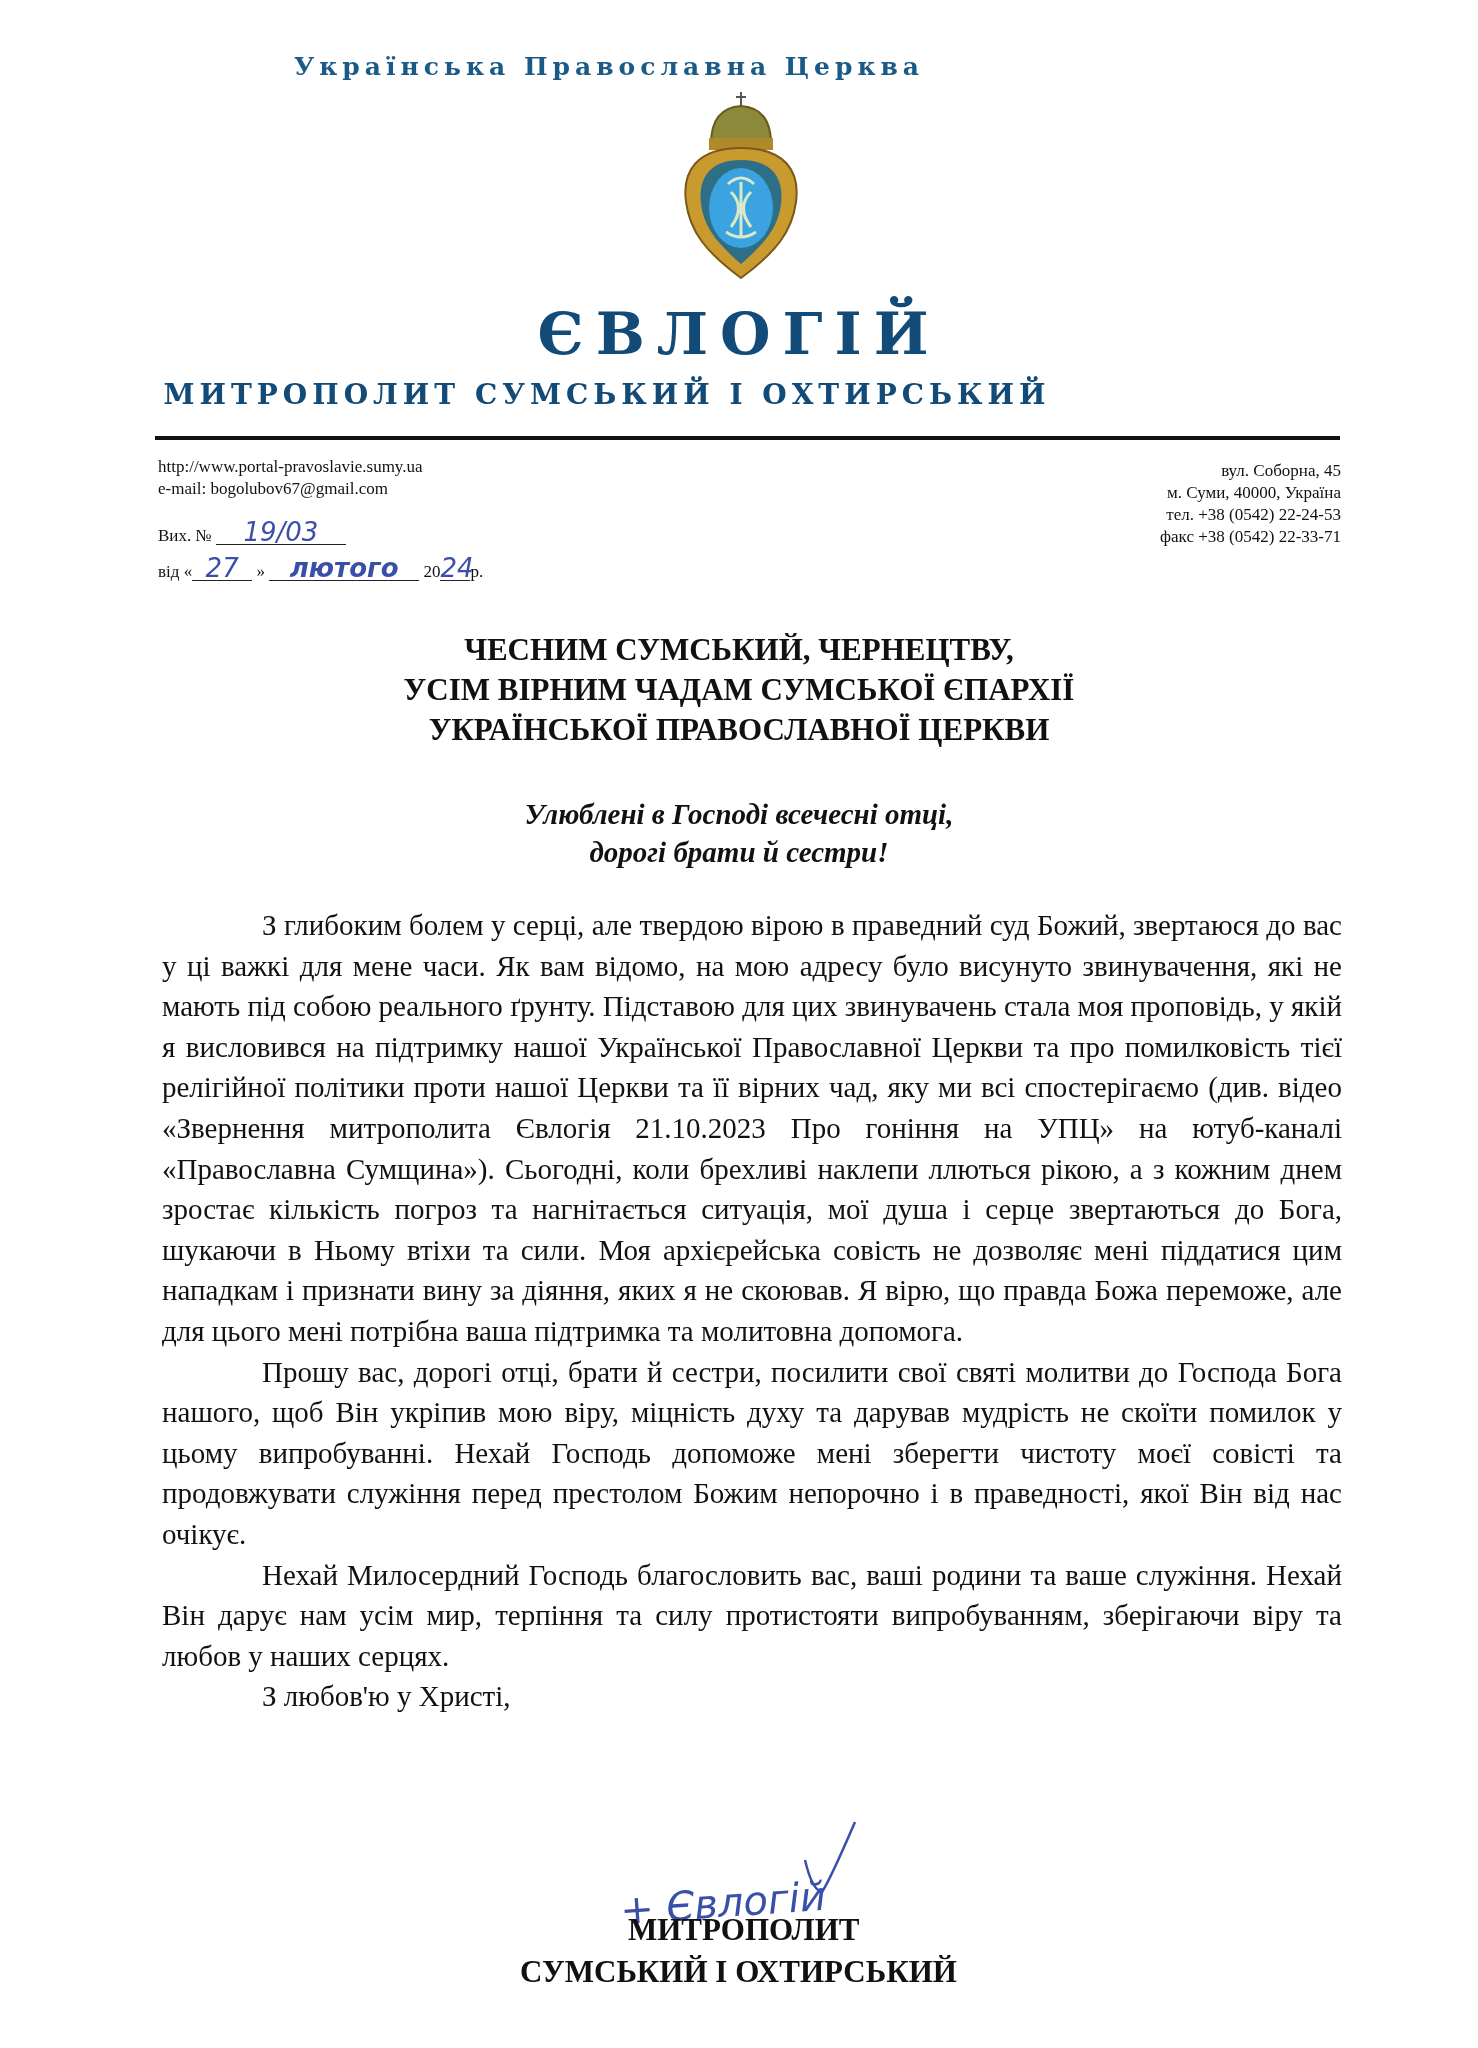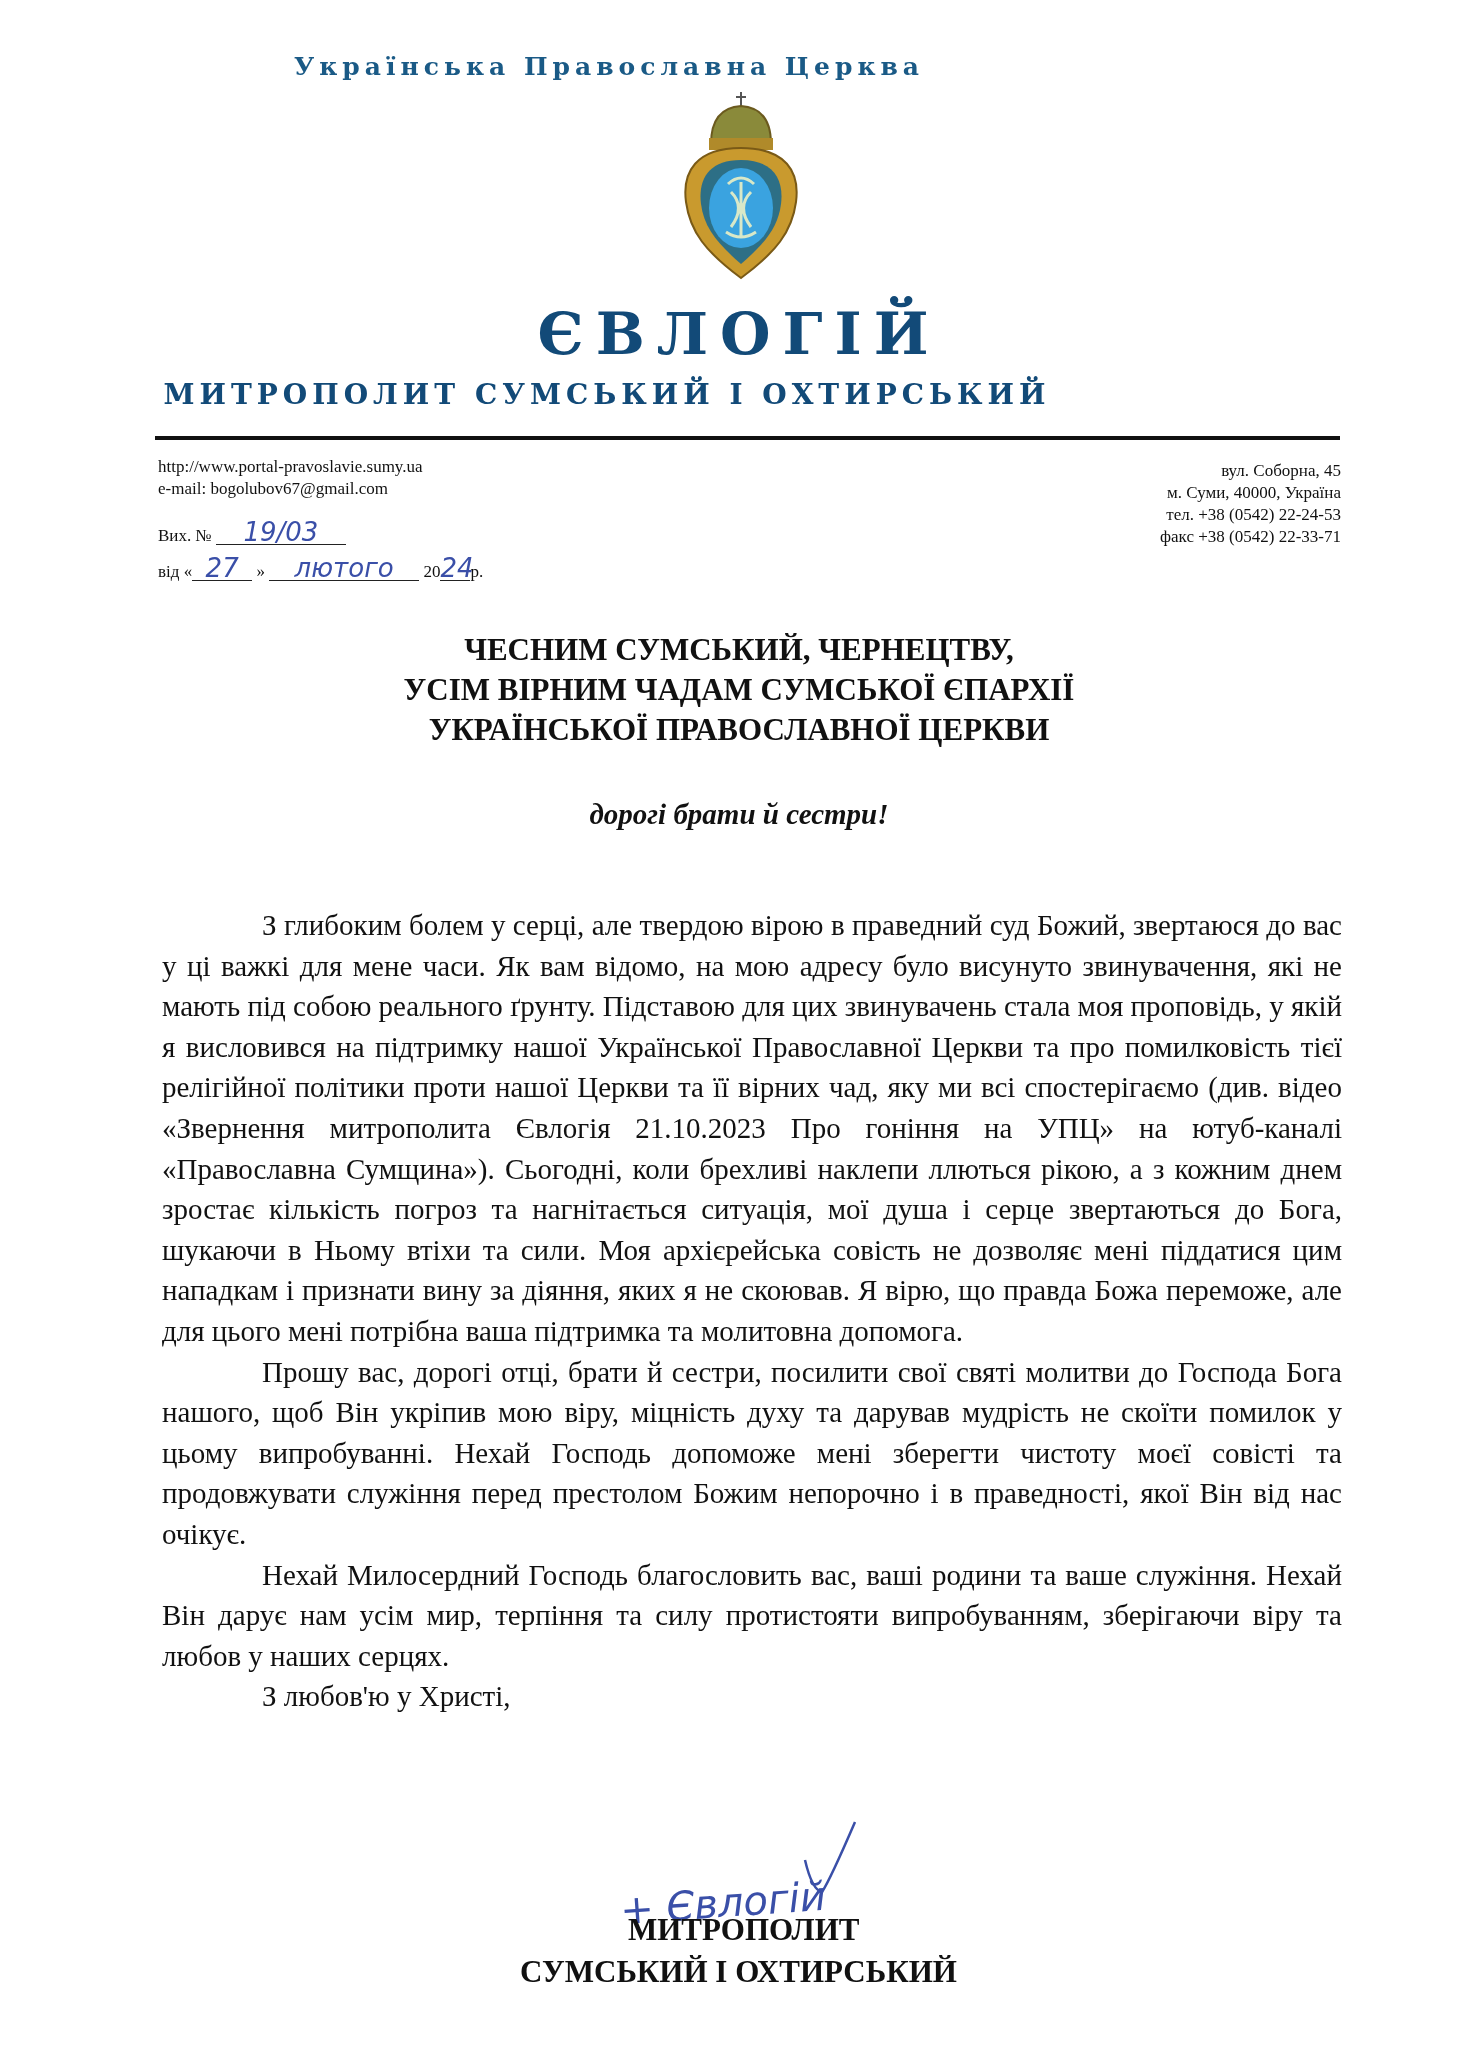--- a/index.html
+++ b/index.html
@@ -24,21 +24,21 @@
   .contacts-left { position: absolute; left: 158px; top: 456px; font-size: 17px; line-height: 22px; }
   .contacts-right { position: absolute; right: 137px; top: 460px; text-align: right; font-size: 17px; line-height: 22px; }
 
   .outgoing { position: absolute; left: 158px; top: 520px; font-size: 17px; }
   .outgoing-date { position: absolute; left: 158px; top: 556px; font-size: 17px; }
   .hand { font-family: "DejaVu Sans", sans-serif; font-style: italic; color: #3a4fa8;
     font-size: 26px; display: inline-block; border-bottom: 1px solid #222; text-align: center;
     line-height: 24px; }
   .hand.num { width: 130px; }
   .hand.day { width: 60px; }
-  .hand.month { width: 150px; }
+  .hand.month { width: 150px; font-weight: bold; }
   .hand.year { width: 30px; }
 
   .addressee { position: absolute; top: 630px; left: 0; width: 1478px; text-align: center;
     font-weight: bold; font-size: 31px; line-height: 40px; }
   .greeting { position: absolute; top: 795px; left: 0; width: 1478px; text-align: center;
     font-weight: bold; font-style: italic; font-size: 29px; line-height: 38px; }
 
   .body { position: absolute; left: 162px; top: 905px; width: 1180px; font-size: 29px; line-height: 40.6px;
     text-align: justify; }
   .body p { margin: 0; text-indent: 100px; }
@@ -98,20 +98,21 @@
   <span>20</span><span class="hand year">24</span><span>р.</span>
 </div>
 
 <div class="addressee">
   <div>ЧЕСНИМ СУМСЬКИЙ, ЧЕРНЕЦТВУ,</div>
   <div>УСІМ ВІРНИМ ЧАДАМ СУМСЬКОЇ ЄПАРХІЇ</div>
   <div>УКРАЇНСЬКОЇ ПРАВОСЛАВНОЇ ЦЕРКВИ</div>
 </div>
 
 <div class="greeting">
+  <div>Улюблені в Господі всечесні отці,</div>
   <div>дорогі брати й сестри!</div>
 </div>
 
 <div class="body">
   <p>З глибоким болем у серці, але твердою вірою в праведний суд Божий, звертаюся до вас у ці важкі для мене часи. Як вам відомо, на мою адресу було висунуто звинувачення, які не мають під собою реального ґрунту. Підставою для цих звинувачень стала моя проповідь, у якій я висловився на підтримку нашої Української Православної Церкви та про помилковість тієї релігійної політики проти нашої Церкви та її вірних чад, яку ми всі спостерігаємо (див. відео «Звернення митрополита Євлогія 21.10.2023 Про гоніння на УПЦ» на ютуб-каналі «Православна Сумщина»).  Сьогодні, коли брехливі наклепи ллються рікою, а з кожним днем зростає кількість погроз та нагнітається ситуація, мої душа і серце звертаються до Бога, шукаючи в Ньому втіхи та сили. Моя архієрейська совість не дозволяє мені піддатися цим нападкам і признати вину за діяння, яких я не скоював. Я вірю, що правда Божа переможе, але для цього мені потрібна ваша підтримка та молитовна допомога.</p>
   <p>Прошу вас, дорогі отці, брати й сестри, посилити свої святі молитви до Господа Бога нашого, щоб Він укріпив мою віру, міцність духу та дарував мудрість не скоїти помилок у цьому випробуванні. Нехай Господь допоможе мені зберегти чистоту моєї совісті та продовжувати служіння перед престолом Божим непорочно і в праведності, якої Він від нас очікує.</p>
   <p>Нехай Милосердний Господь благословить вас, ваші родини та ваше служіння. Нехай Він дарує нам усім мир, терпіння та силу протистояти випробуванням, зберігаючи віру та любов у наших серцях.</p>
   <p class="closing">З любов'ю у Христі,</p>
 </div>
 

